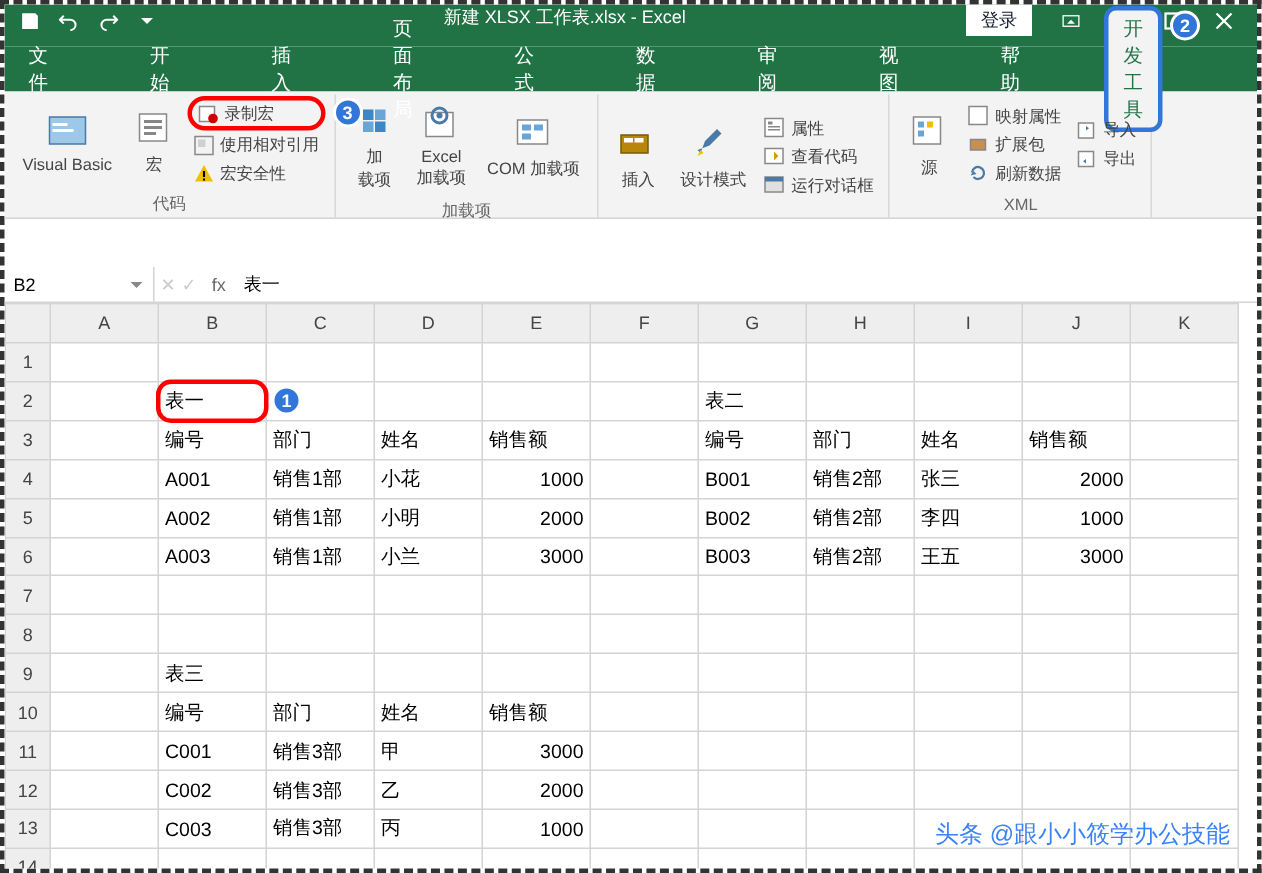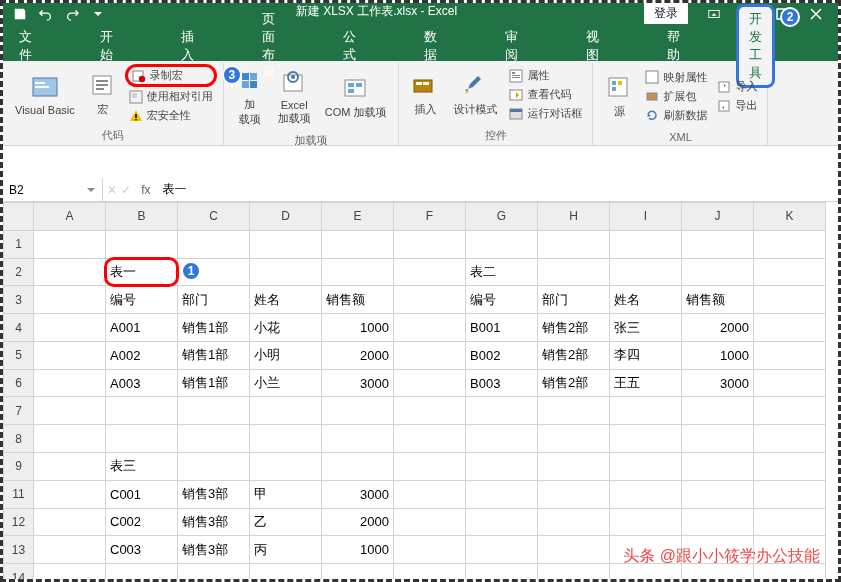--- a/index.html
+++ b/index.html
@@ -32,21 +32,21 @@
 .fx-input { flex: 1; padding: 0 6px; border: none; outline: none; font-size: 12px; }
 .grid-wrap { display: flex; height: 390px; overflow: hidden; }
 .grid { border-collapse: collapse; font-size: 13px; color: #000; table-layout: fixed; }
 .grid th, .grid td { border: 1px solid #d4d4d4; height: 24px; padding: 0 4px; text-align: left; font-weight: normal; }
 .grid .colhdr { background: #eee; text-align: center; height: 22px; font-size: 12px; color: #444; }
 .grid .rowhdr { background: #eee; text-align: center; width: 30px; font-size: 12px; color: #444; }
 .grid .corner { background: #eee; width: 30px; }
 .grid td.num { text-align: right; }
 .sel-cell { position: relative; }
 .sel-border { position: absolute; border: 3px solid #ff0000; border-radius: 10px; top: -2px; left: -2px; right: -2px; bottom: -2px; pointer-events: none; }
-.watermark { position: absolute; bottom: 12px; right: 18px; font-size: 16px; color: #ef4444; }
+.watermark { position: absolute; bottom: 12px; right: 18px; font-size: 16px; color: #3b82f6; }
 svg { display: block; }
 </style>
 </head>
 <body>
 
 <div class="titlebar">
   <div class="qat">
     <div class="qat-btn">
         <svg width="14" height="14" viewBox="0 0 16 16">
           <path fill="#fff" d="M2 2h10l2 2v10H2V2zm2 8h8v3H4v-3zm1-7h5v3H5V3z"></path>
@@ -267,21 +267,20 @@
           </div>
         <div class="small-btn">
             <svg width="14" height="14" viewBox="0 0 14 14">
               <rect x="1" y="2" width="12" height="10" fill="#e0e0e0" stroke="#888"></rect>
               <rect x="1" y="2" width="12" height="3" fill="#4a7aa8"></rect>
             </svg>
             <span>运行对话框</span>
           </div>
       </div>
     </div>
-    <div class="rgroup-label">控件</div>
   </div>
 
   <div class="rgroup">
     <div class="rgroup-body">
       <div class="big-btn">
         <div class="big-icon">
             <svg width="28" height="28" viewBox="0 0 28 28">
               <rect x="4" y="4" width="18" height="18" fill="#fff" stroke="#888"></rect>
               <rect x="7" y="7" width="4" height="4" fill="#6aa5d8"></rect>
               <rect x="7" y="13" width="4" height="4" fill="#6aa5d8"></rect>
@@ -502,20 +501,34 @@
           <td></td>
           <td></td>
           <td></td>
           <td></td>
           <td></td>
           <td></td>
           <td></td>
           <td></td>
         </tr>
   <tr>
+          <th class="rowhdr">10</th>
+          <td></td>
+    <td>编号</td>
+          <td>部门</td>
+          <td>姓名</td>
+          <td>销售额</td>
+          <td></td>
+          <td></td>
+          <td></td>
+          <td></td>
+          <td></td>
+          <td></td>
+        </tr>
+  <tr>
           <th class="rowhdr">11</th>
           <td></td>
     <td>C001</td>
           <td>销售3部</td>
           <td>甲</td>
           <td class="num">3000</td>
           <td></td>
           <td></td>
           <td></td>
           <td></td>

